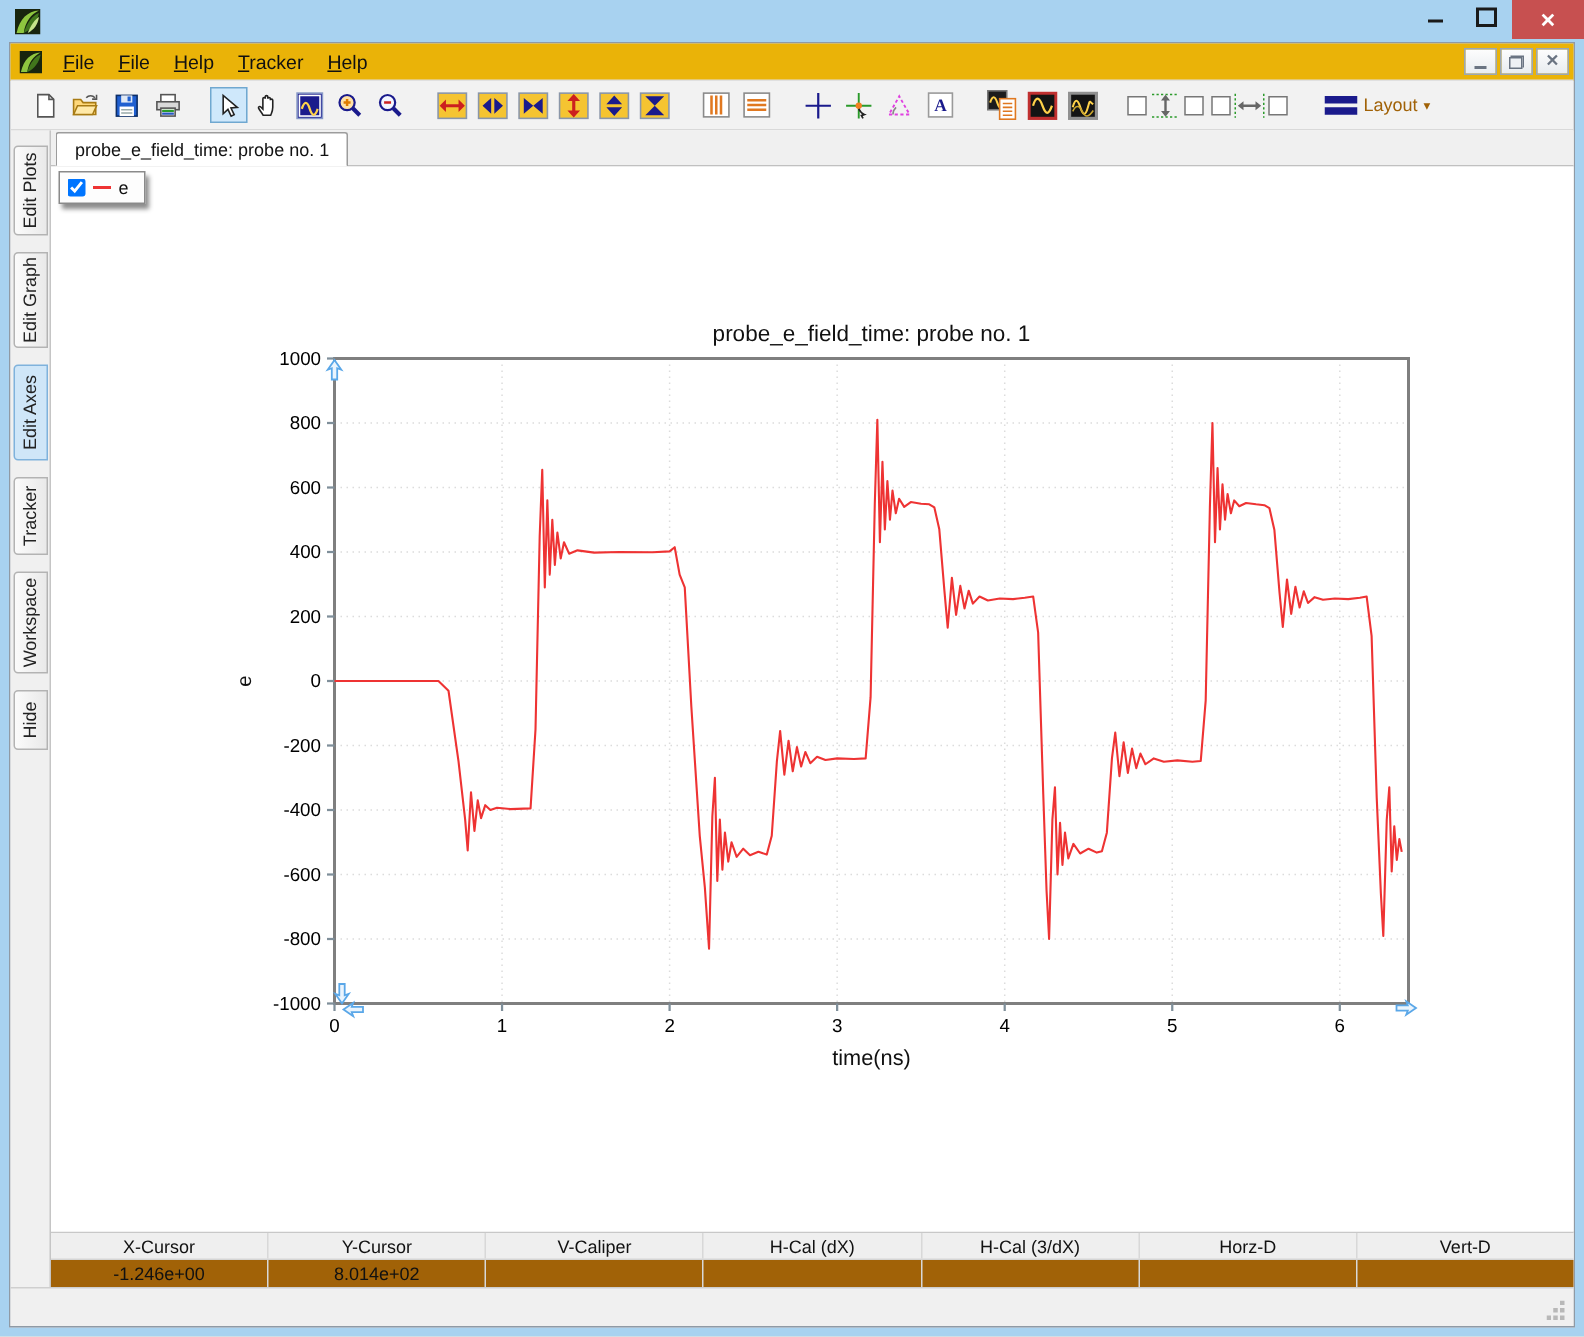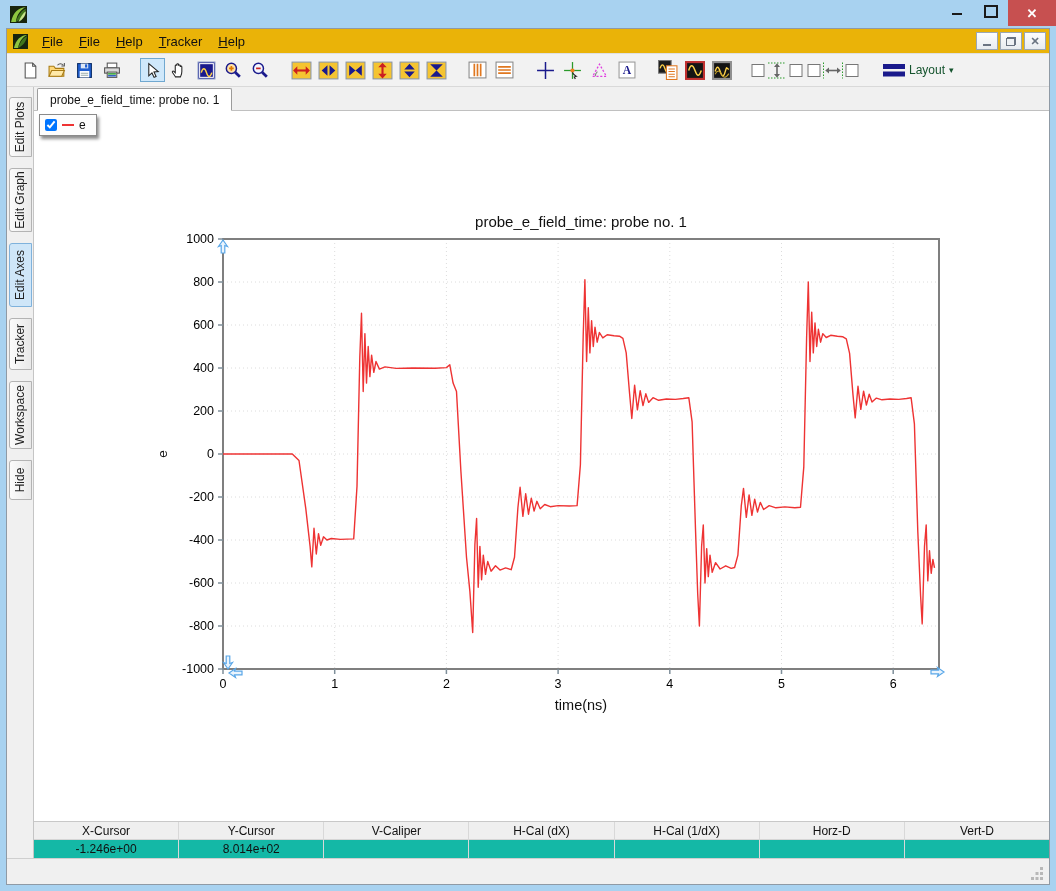--- a/index.html
+++ b/index.html
@@ -35,21 +35,21 @@
   .mdi-btn .g-restore::before { content:""; position:absolute; right:0; top:0; width:7px; height:6px; border:1px solid #6a7482; }
   .mdi-btn .g-restore::after { content:""; position:absolute; left:0; bottom:0; width:7px; height:6px; border:1px solid #6a7482; background:#eef1f4; }
   .mdi-btn .g-close { color:#6a7482; font-size:11px; font-weight:bold; line-height:1; }
 
   
   #toolbar { height:33px; background:#f2f2f2; border-bottom:1px solid #d9d9d9; display:flex; align-items:center; padding-left:10px; }
   .tb-group { display:flex; align-items:center; margin-right:14px; }
   .tb-btn { width:25px; height:24px; border:1px solid transparent; background:transparent; display:flex; align-items:center; justify-content:center; padding:0; margin:0 1px; }
   .tb-btn svg { display:block; }
   .tb-btn.active { background:#cfe8fb; border-color:#70a8d0; }
-  .tb-btn.wide { width:auto; padding:0 6px; gap:4px; font-size:12px; color:#14532d;align-items:center; }
+  .tb-btn.wide { width:auto; padding:0 6px; gap:4px; font-size:12px; color:#a16207;align-items:center; }
   .tb-btn.cluster { width:auto; }
 
   
   #mainrow { flex:1; display:flex; min-height:0; }
 
   
   #sidebar { width:27px; background:#f0f0f0; border-right:1px solid #c5c5c5; padding-top:10px; display:flex; flex-direction:column; align-items:center; }
   .side-tab { position:relative; width:23px; margin-bottom:11px; background:linear-gradient(90deg,#fbfbfb,#e9e9e9); border:1px solid #b3b3b3; border-radius:3px 0 0 3px; }
   .side-tab span { position:absolute; left:50%; top:50%; transform:translate(-50%,-50%) rotate(-90deg); white-space:nowrap; font-size:12px; color:#222; }
   .side-tab.selected { background:#cfe6f8; border-color:#7fb2dc; }
@@ -66,21 +66,21 @@
   #legend { position:absolute; left:5px; top:3px; background:#fdfdfd; border:1px solid #8a8a8a;
             box-shadow:2px 3px 3px rgba(0,0,0,0.45); padding:3px 10px 3px 5px; display:flex; align-items:center; gap:5px; }
   #legend input { width:12px; height:12px; margin:0; }
   #legend .dash { width:12px; height:2px; background:#ee3333; }
   #legend .lab { font-size:12px; color:#111; }
 
   
   #cursor-table { border-top:1px solid #c8c8c8; }
   #cursor-table .row { display:flex; height:18px;text-align:center; }
   #cursor-table .row.head { background:#efefef; border-bottom:1px solid #d5d5d5; }
-  #cursor-table .row.vals { background:#14b8a6; }
+  #cursor-table .row.vals { background:#a16207; }
   #cursor-table .cell { flex:1; display:flex; align-items:center; justify-content:center; font-size:12px; color:#111; border-right:1px solid #d8d8d8; }
   #cursor-table .cell:last-child { border-right:none; }
 
   
   #statusbar { height:26px; background:#f0f0f0; border-top:1px solid #cfcfcf; position:relative; }
   #resize-grip { position:absolute; right:5px; bottom:4px; }
 </style>
 </head>
 <body>
 
@@ -486,21 +486,21 @@
             <span class="lab">e</span>
           </div>
         </div>
 
         <div id="cursor-table">
           <div class="row head">
             <div class="cell">X-Cursor</div>
             <div class="cell">Y-Cursor</div>
             <div class="cell">V-Caliper</div>
             <div class="cell">H-Cal (dX)</div>
-            <div class="cell">H-Cal (1/dX)</div>
+            <div class="cell">H-Cal (3/dX)</div>
             <div class="cell">Horz-D</div>
             <div class="cell">Vert-D</div>
           </div>
           <div class="row vals">
             <div class="cell">-1.246e+00</div>
             <div class="cell">8.014e+02</div>
             <div class="cell"></div>
             <div class="cell"></div>
             <div class="cell"></div>
             <div class="cell"></div>

